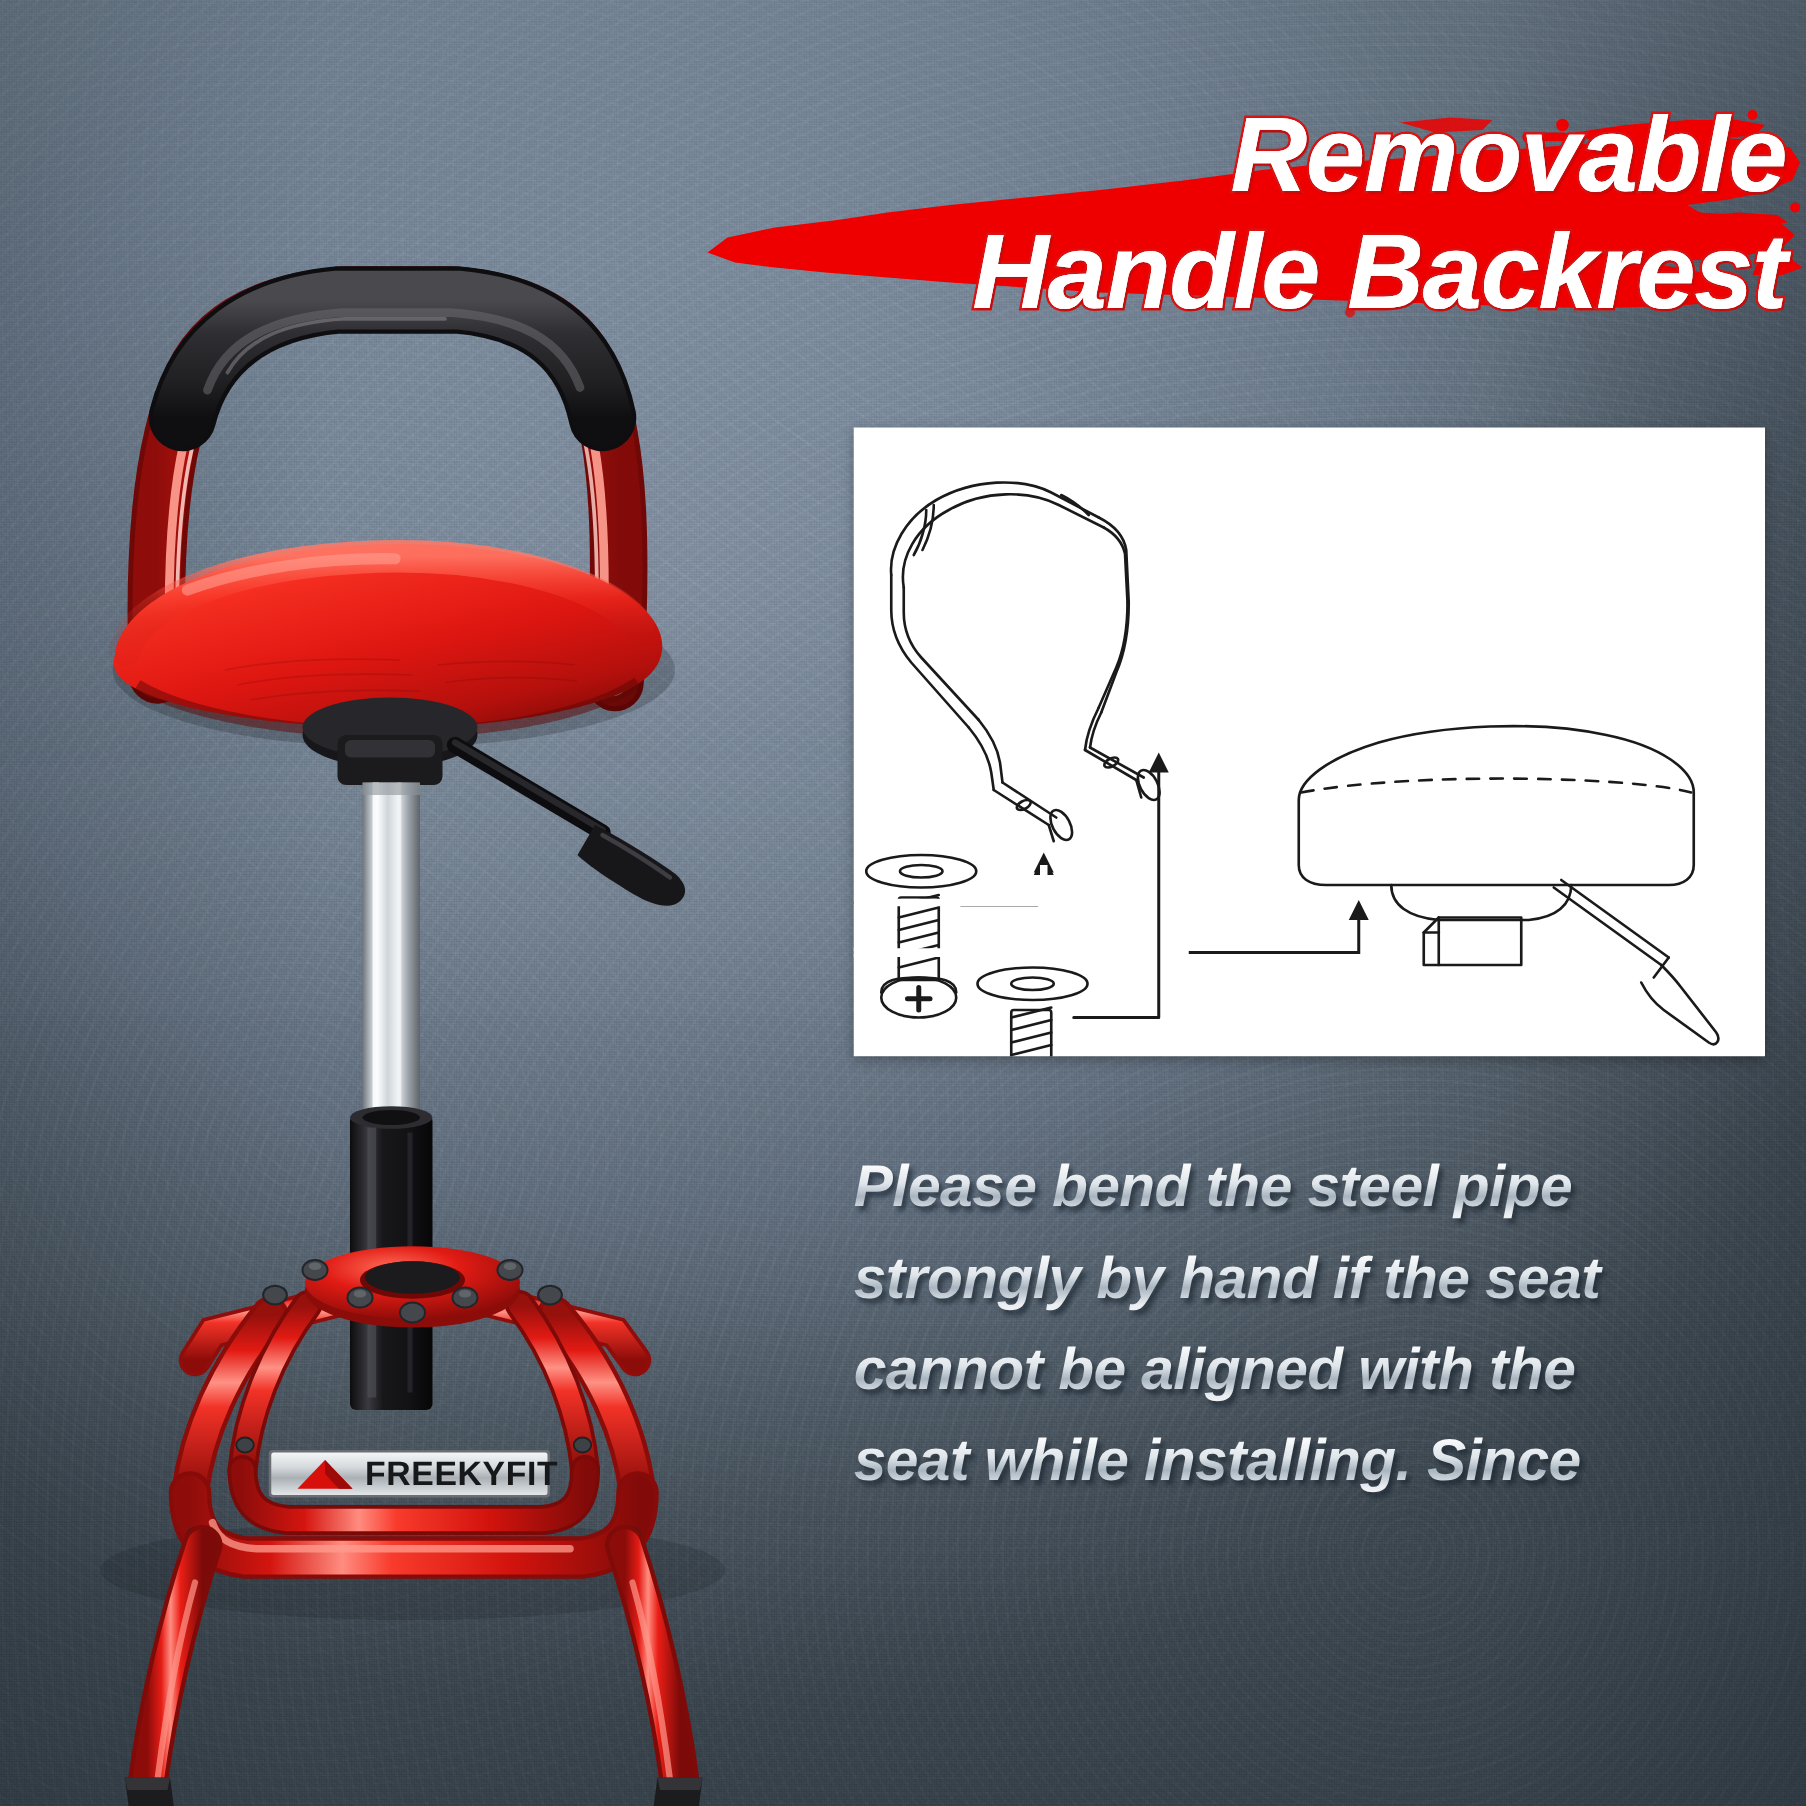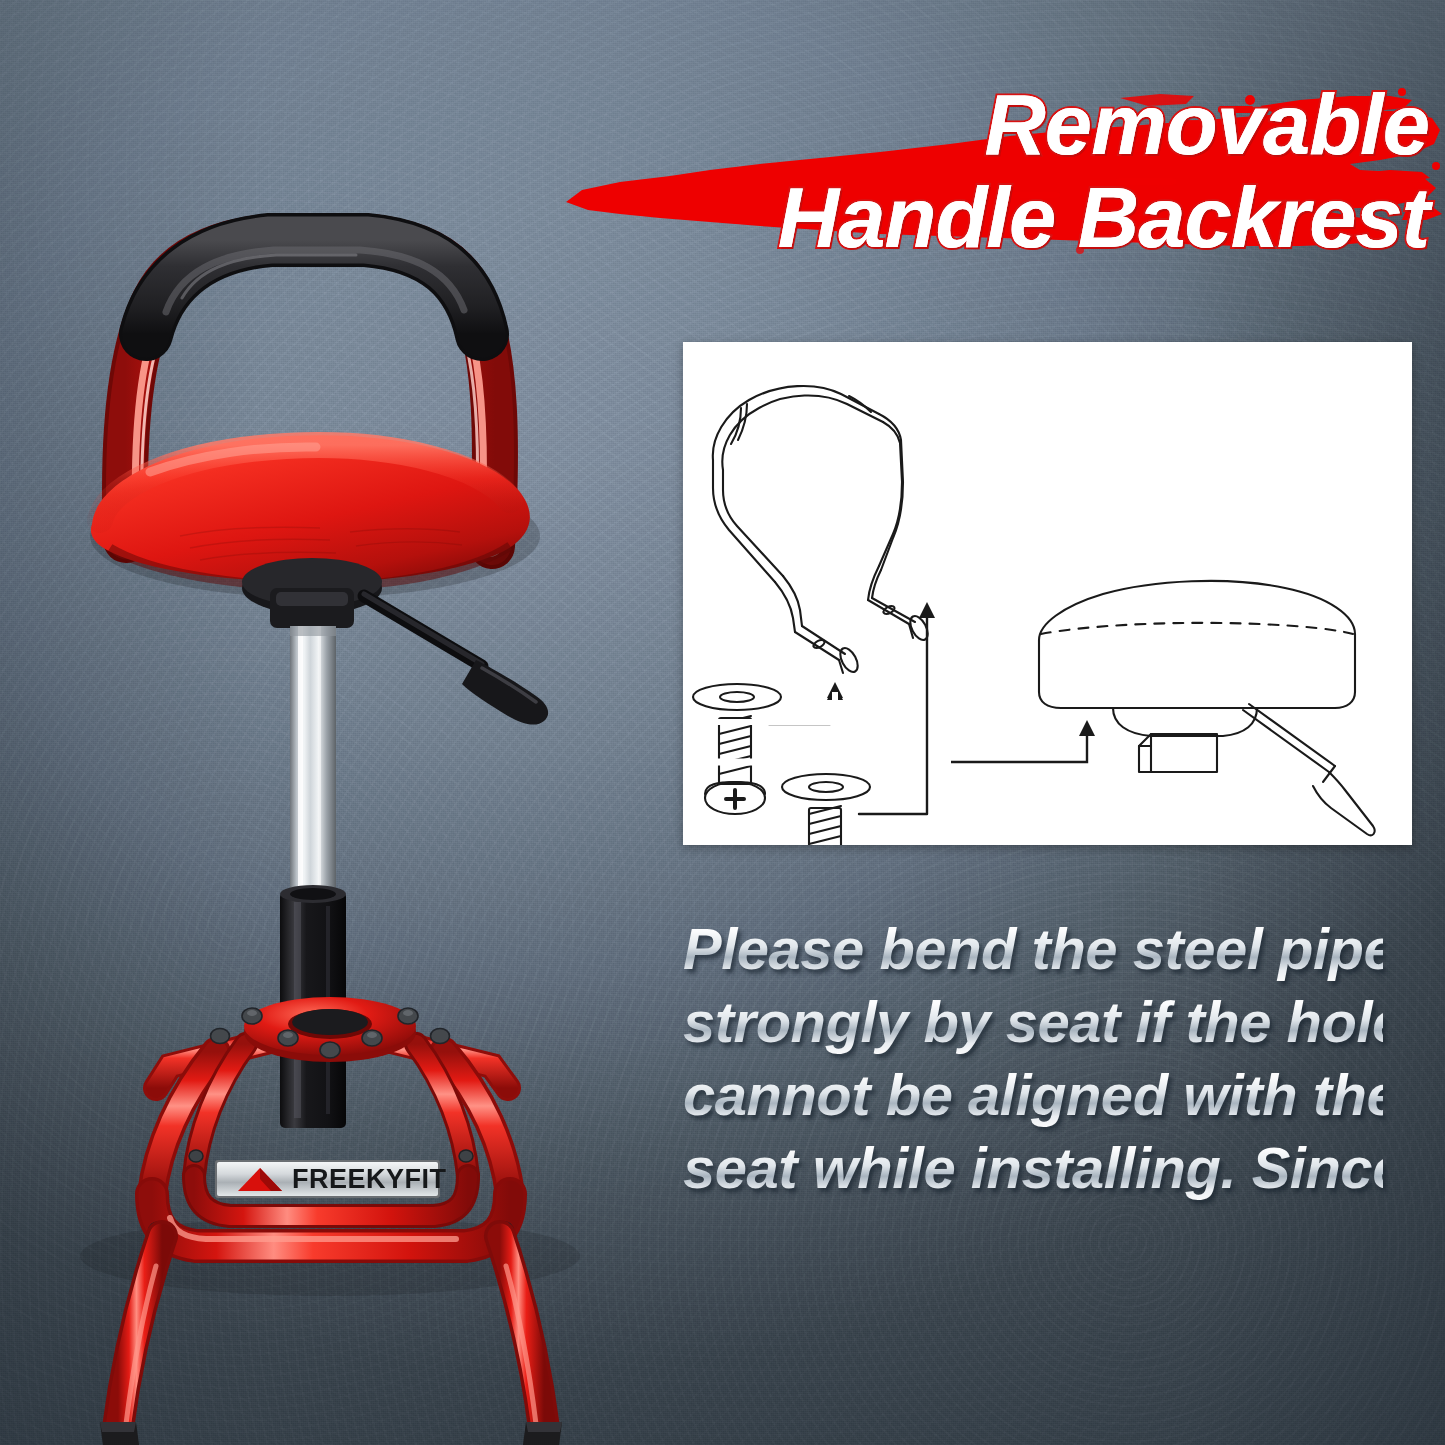--- a/index.html
+++ b/index.html
@@ -98,21 +98,21 @@
   
   #body-copy {
     position: absolute;
     left: 683px; top: 912px;
     width: 700px;
   }
   .body-line {
     display: block;
     font-style: italic;
     font-weight: bold;
-    font-size: 58px;
+    font-size: 47px;
     line-height: 73px;
     letter-spacing: -0.5px;
     white-space: nowrap;
     background-image: linear-gradient(to bottom,
         #ffffff 0%, #fbfcfd 26%, #dfe5ea 48%,
         #a8b4bf 62%, #e9edf1 80%, #ffffff 100%);
     -webkit-background-clip: text;
     background-clip: text;
     color: transparent;
     -webkit-text-fill-color: transparent;
@@ -284,21 +284,21 @@
       </g>
       <g fill="none" stroke="#1a1a1a" stroke-width="2.4">
         <path d="M268,420 L404,420 L404,386"></path>
         <path d="M396,394 L404,378 L412,394 Z" fill="#1a1a1a" stroke="none"></path>
       </g>
     </svg>
   </div>
 
   <div id="body-copy">
     <span class="body-line">Please bend the steel pipe</span>
-    <span class="body-line">strongly by seat if the holes</span>
+    <span class="body-line">strongly by hand if the seat</span>
     <span class="body-line">cannot be aligned with the</span>
     <span class="body-line">seat while installing. Since</span>
   </div>
 
   <div id="stool">
     <svg width="620" height="1320" viewBox="0 0 620 1320">
       <defs>
         <linearGradient id="redPipe" x1="0" y1="0" x2="1" y2="0">
           <stop offset="0%" stop-color="#8e0d0b"></stop>
           <stop offset="18%" stop-color="#d4150f"></stop>

